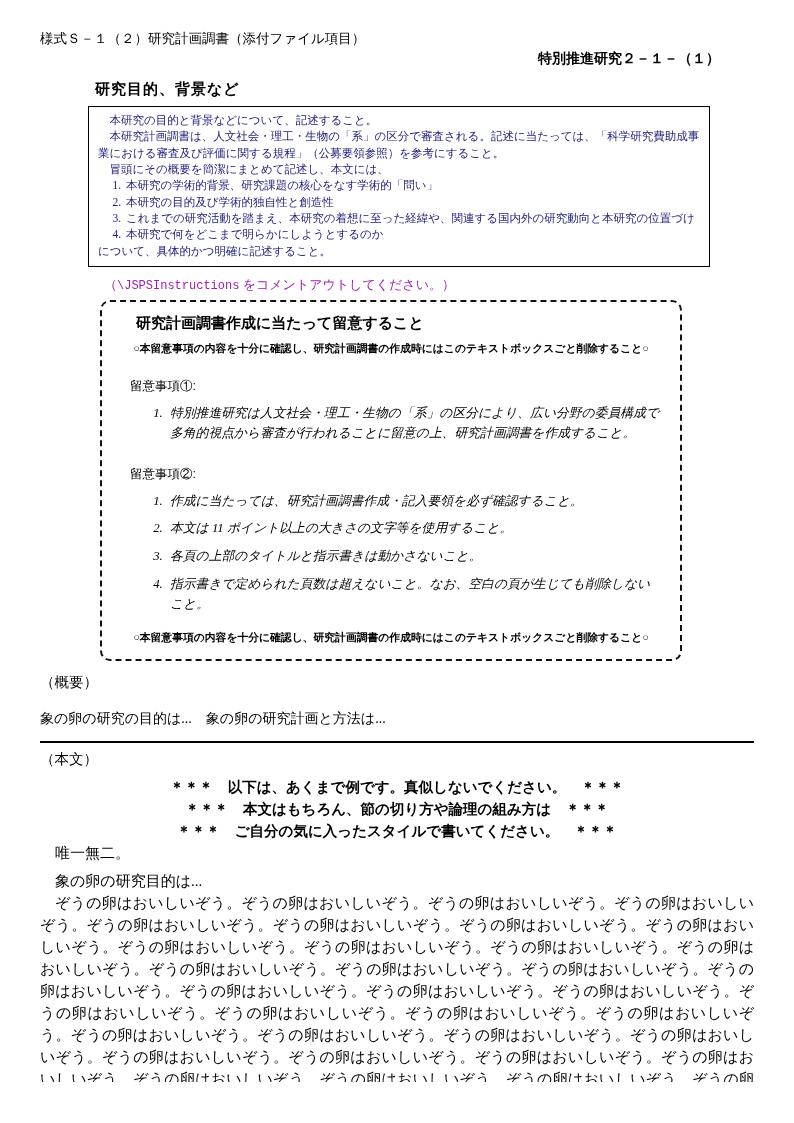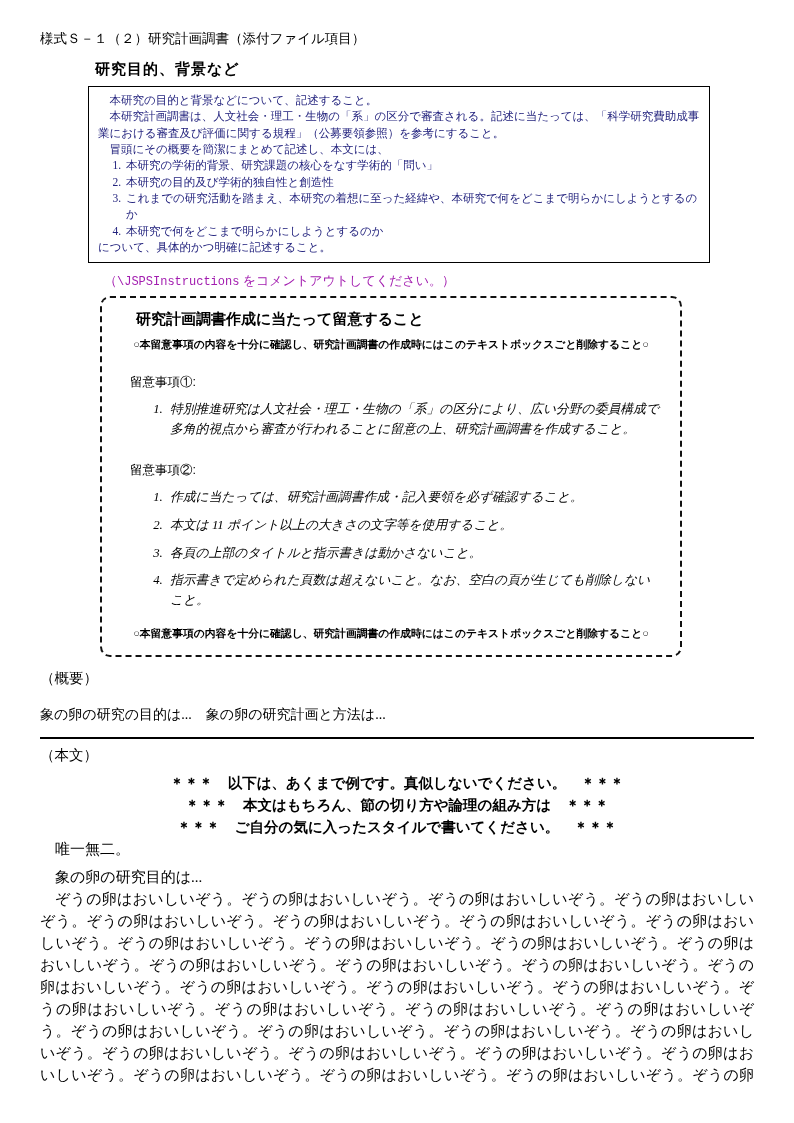--- a/index.html
+++ b/index.html
@@ -91,31 +91,32 @@
     text-indent: 1em; text-align: justify;
   }
   .body-par.first { margin-top: 6px; }
 </style>
 </head>
 <body>
 
 <div class="page">
 
   <div class="header-left">様式Ｓ－１（２）研究計画調書（添付ファイル項目）</div>
+  <div class="header-right">特別推進研究２－１－（１）</div>
 
   <div class="section-title">研究目的、背景など</div>
 
   <div class="instruction-box">
     <p>　本研究の目的と背景などについて、記述すること。</p>
     <p>　本研究計画調書は、人文社会・理工・生物の「系」の区分で審査される。記述に当たっては、「科学研究費助成事業における審査及び評価に関する規程」（公募要領参照）を参考にすること。</p>
     <p>　冒頭にその概要を簡潔にまとめて記述し、本文には、</p>
     <ol>
       <li>本研究の学術的背景、研究課題の核心をなす学術的「問い」</li>
       <li>本研究の目的及び学術的独自性と創造性</li>
-      <li>これまでの研究活動を踏まえ、本研究の着想に至った経緯や、本研究で何をどこまで明らかにしようとするのか</li>
+      <li>これまでの研究活動を踏まえ、本研究の着想に至った経緯や、関連する国内外の研究動向と本研究の位置づけ</li>
       <li>本研究で何をどこまで明らかにしようとするのか</li>
     </ol>
     <p>について、具体的かつ明確に記述すること。</p>
   </div>
 
   <p class="red-note"><span>（</span><span class="mono">\JSPSInstructions</span><span> をコメントアウトしてください。）</span></p>
 
   <div class="notice-box">
     <div class="notice-title">研究計画調書作成に当たって留意すること</div>
     <div class="confirm">○本留意事項の内容を十分に確認し、研究計画調書の作成時にはこのテキストボックスごと削除すること○</div>

